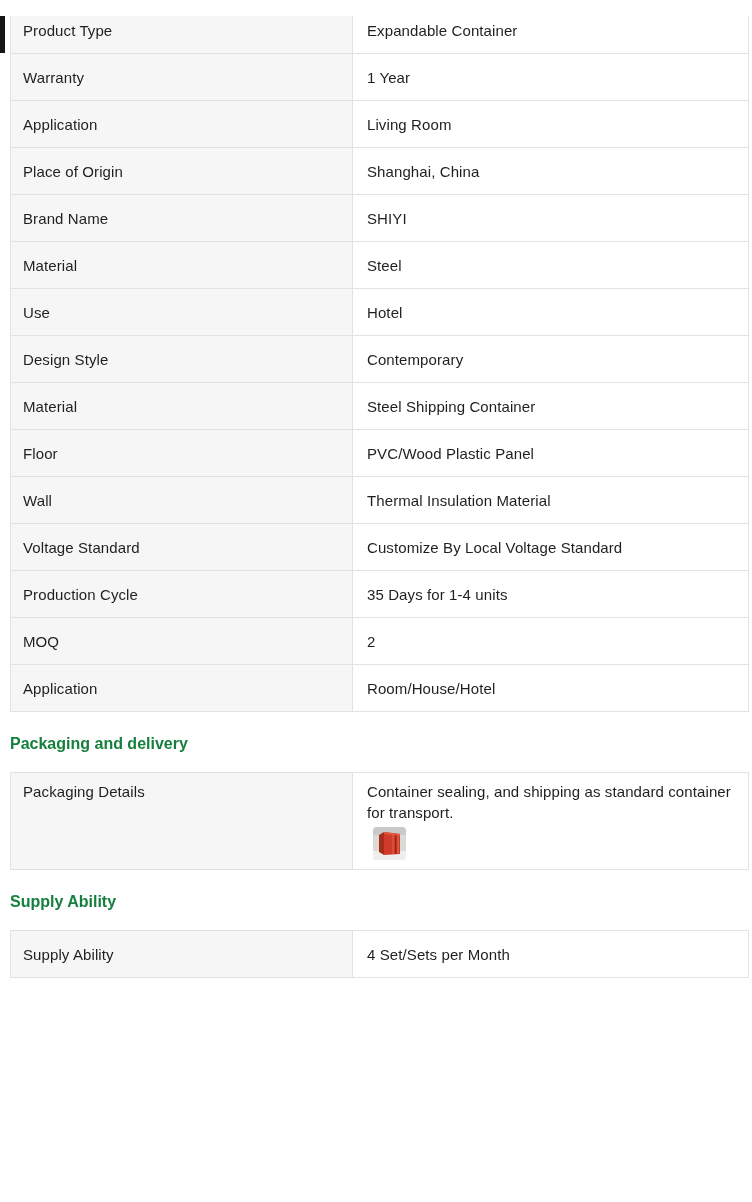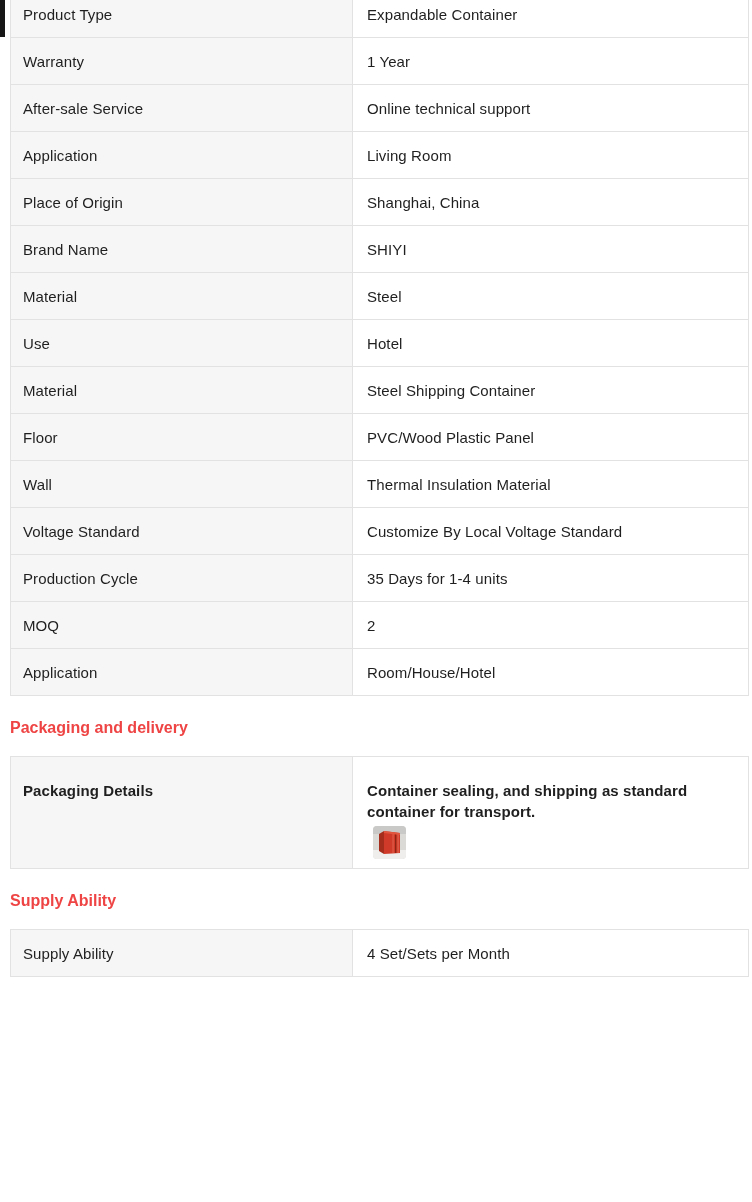--- a/index.html
+++ b/index.html
@@ -10,20 +10,21 @@
     height: 1202px;
     overflow: hidden;
     font-family: "Liberation Sans", "DejaVu Sans", sans-serif;
     color: #1f1f1f;
   }
   .page {
     position: relative;
     width: 752px;
     height: 1054px;
     overflow: hidden;
+    margin-top: 16px;
   }
   .scroll-thumb {
     position: absolute;
     left: 0;
     top: 0;
     width: 5px;
     height: 37px;
     background: #161616;
     z-index: 5;
   }
@@ -48,29 +49,28 @@
     width: 319px;
     background: #f6f6f7;
     padding: 0 10px 0 12px;
   }
   td.value-cell {
     background: #ffffff;
     padding: 0 14px 0 14px;
   }
   tr.tall td {
     vertical-align: top;
-    padding-top: 23px;
+    padding-top: 8px;
     padding-bottom: 9px;
-    font-weight: bold;
   }
   .section-heading {
     margin: 22px 0 19px 10px;
     font-size: 16px;
     font-weight: 700;
-    color: #ef4444;
+    color: #15803d;
     line-height: 19px;
   }
   .thumb {
     width: 33px;
     height: 33px;
     margin: 4px 0 0 6px;
     border-radius: 4px;
     overflow: hidden;
     display: block;
   }
@@ -94,27 +94,20 @@
   </tr>
 
   <tr>
     <td class="label-cell">Warranty</td>
     <td class="value-cell">
       <span>1 Year</span>
       
     </td>
   </tr>
 
-  <tr>
-    <td class="label-cell">After-sale Service</td>
-    <td class="value-cell">
-      <span>Online technical support</span>
-      
-    </td>
-  </tr>
 
   <tr>
     <td class="label-cell">Application</td>
     <td class="value-cell">
       <span>Living Room</span>
       
     </td>
   </tr>
 
   <tr>
@@ -142,20 +135,27 @@
   </tr>
 
   <tr>
     <td class="label-cell">Use</td>
     <td class="value-cell">
       <span>Hotel</span>
       
     </td>
   </tr>
 
+  <tr>
+    <td class="label-cell">Design Style</td>
+    <td class="value-cell">
+      <span>Contemporary</span>
+      
+    </td>
+  </tr>
 
 
   <tr>
     <td class="label-cell">Material</td>
     <td class="value-cell">
       <span>Steel Shipping Container</span>
       
     </td>
   </tr>
 

